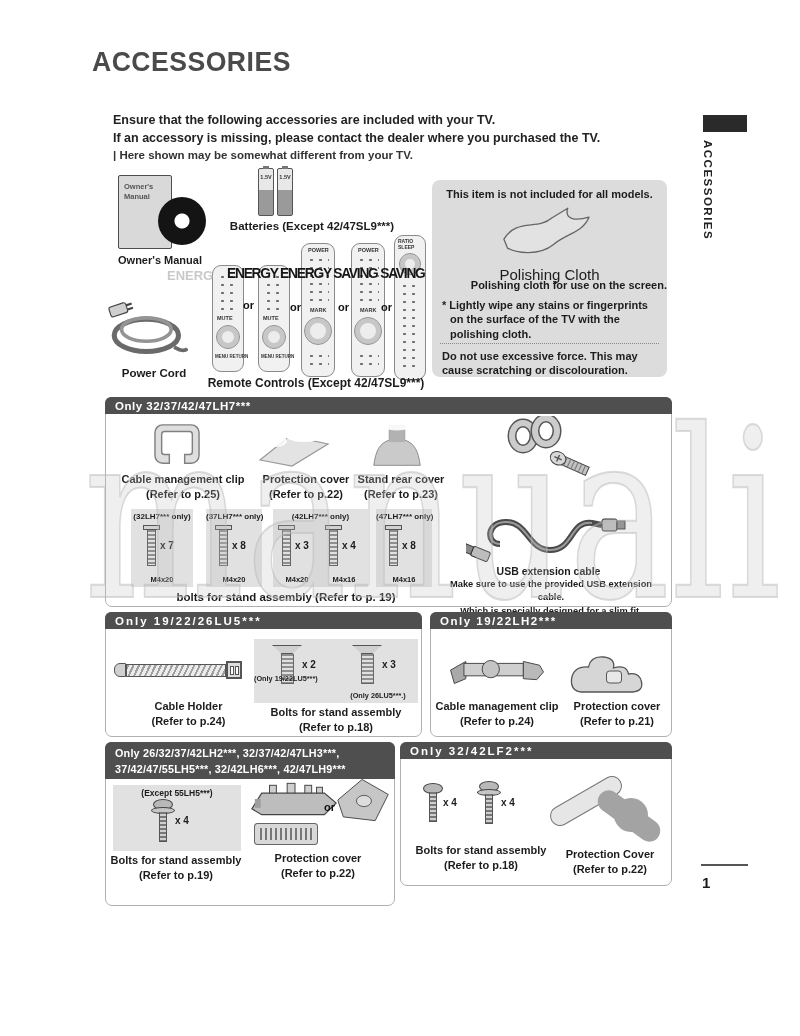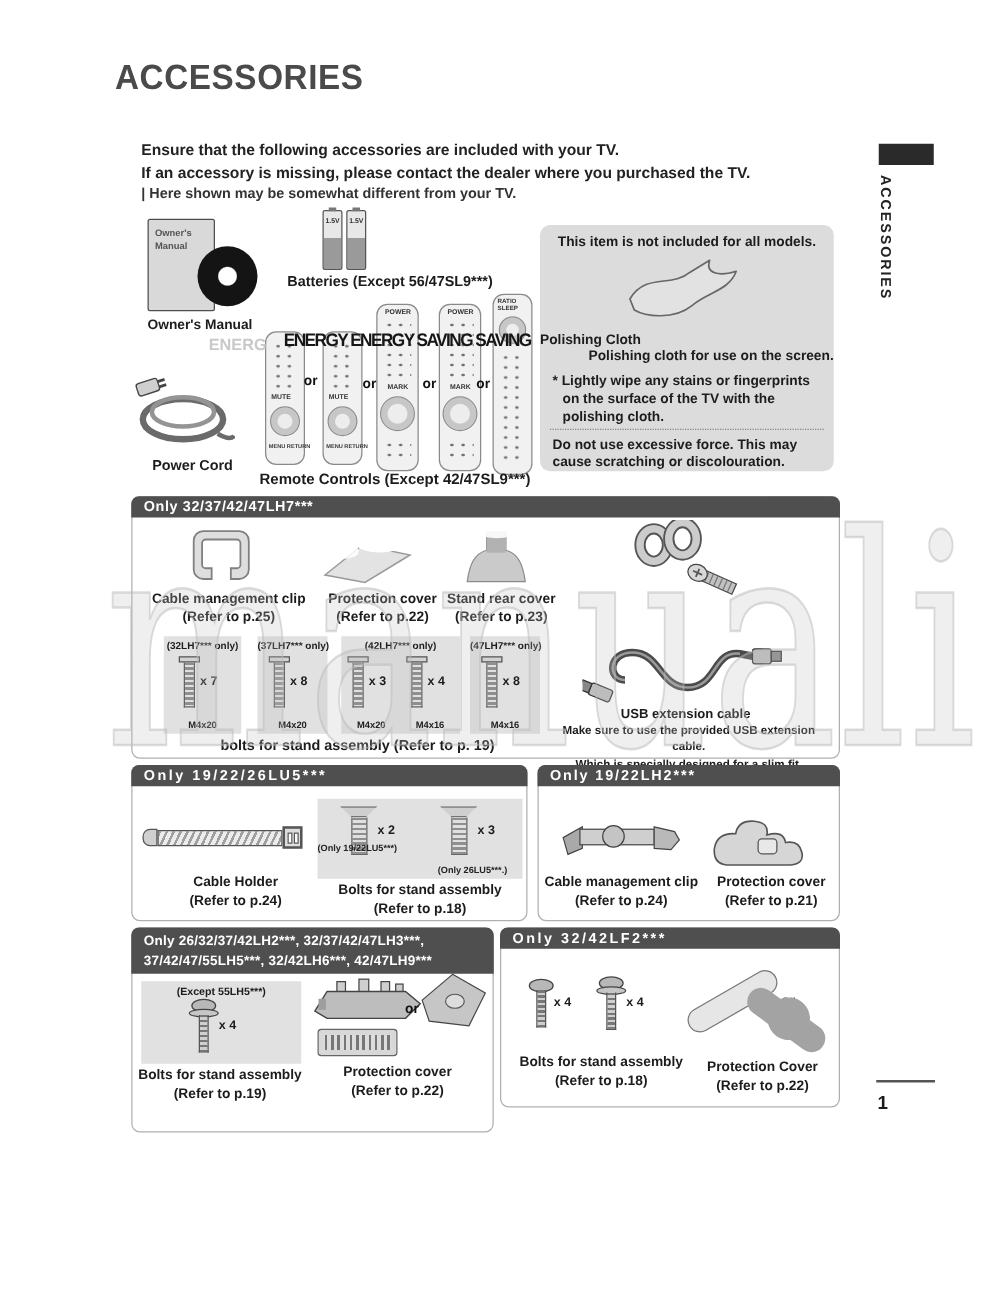--- a/index.html
+++ b/index.html
@@ -25,21 +25,21 @@
   .rem{position:absolute;background:#f1f1f1;border:1.5px solid #8a8a8a;border-radius:9px}
   .rem .dots{position:absolute;left:5px;right:5px;background-image:radial-gradient(#6f6f6f 1.1px,transparent 1.5px);background-size:9px 8px}
   .rem .ring{position:absolute;border:5px solid #c7c7c7;outline:1px solid #8f8f8f;border-radius:50%;background:#ededed}
   .rem .tx{position:absolute;font-size:5.5px;font-weight:bold;color:#333;white-space:nowrap}
   .or{position:absolute;font-weight:bold;font-size:11px;color:#111}
   .eov{position:absolute;left:227px;top:265px;font-weight:bold;font-size:14.5px;letter-spacing:-1.3px;white-space:nowrap;color:#161616;transform:scaleX(.95);transform-origin:left;z-index:5}
   .ghost{position:absolute;left:167px;top:268px;font-weight:bold;font-size:13px;color:#c9c9c9;z-index:4}
   
   .pbox{position:absolute;left:432px;top:180px;width:235px;height:197px;background:#dcdcdc;border-radius:8px}
   .pbox .t{position:absolute;left:0;right:0;top:8px;text-align:center;font-size:11px;font-weight:bold}
-  .pbox .nm{position:absolute;left:0;right:0;top:86px;text-align:left;font-size:11px;font-weight:bold}
+  .pbox .nm{position:absolute;left:0;right:0;top:86px;text-align:center;font-size:15px;font-weight:normal}
   .pbox .ds{position:absolute;left:0;right:0;top:99px;text-align:right;font-size:11px;font-weight:bold}
   .pbox .nt{position:absolute;left:10px;right:6px;top:118px;font-size:11px;font-weight:bold;line-height:1.3;padding-left:8px;text-indent:-8px}
   .pbox .dv{position:absolute;left:8px;right:8px;top:163px;border-top:1.5px dotted #888}
   .pbox .wr{position:absolute;left:10px;right:6px;top:169px;font-size:11px;font-weight:bold;line-height:1.3}
   
   .sec{position:absolute;border:1px solid #b0b0b0;border-radius:7px;background:#fff}
   .sech{position:absolute;left:-1px;right:-1px;top:-1px;background:#4f4f4f;color:#fff;font-weight:bold;font-size:11.5px;padding:3px 10px 2px;border-radius:6px 6px 0 0;letter-spacing:.5px}
   .ls2{letter-spacing:2px}.ls15{letter-spacing:1.5px}
   .sech2{line-height:1.5;letter-spacing:.2px;font-size:10.8px}
   .gbox{position:absolute;background:#e1e1e1}
@@ -86,21 +86,21 @@
 
   <div class="tab"></div>
   <div class="vside">ACCESSORIES</div>
 
   <div class="book"><span>Owner's Manual</span></div>
   <div class="cd"></div>
   <div class="lbl" style="left:100px;top:253px;width:120px">Owner's Manual</div>
 
   <div class="batt" style="left:258px"><span>1.5V</span></div>
   <div class="batt" style="left:277px"><span>1.5V</span></div>
-  <div class="lbl" style="left:212px;top:219px;width:200px;font-size:11.5px">Batteries (Except 56/47SL9***)</div>
+  <div class="lbl" style="left:212px;top:219px;width:200px;font-size:11.5px">Batteries (Except 42/47SL9***)</div>
 
   <svg class="abs" style="left:104px;top:300px" width="84" height="62" viewBox="0 0 115 80">
     <ellipse cx="58" cy="46" rx="44" ry="22" fill="none" stroke="#6a6a6a" stroke-width="7"></ellipse>
     <ellipse cx="58" cy="38" rx="34" ry="16" fill="none" stroke="#949494" stroke-width="5"></ellipse>
     <path d="M96,62 q14,8 18,2" stroke="#6a6a6a" stroke-width="5" fill="none"></path>
     <g transform="translate(6,8) rotate(-18)">
       <rect width="24" height="14" rx="3" fill="#cfcfcf" stroke="#444" stroke-width="1.5"></rect>
       <rect x="24" y="3" width="8" height="3" fill="#444"></rect>
       <rect x="24" y="9" width="8" height="3" fill="#444"></rect>
     </g>

